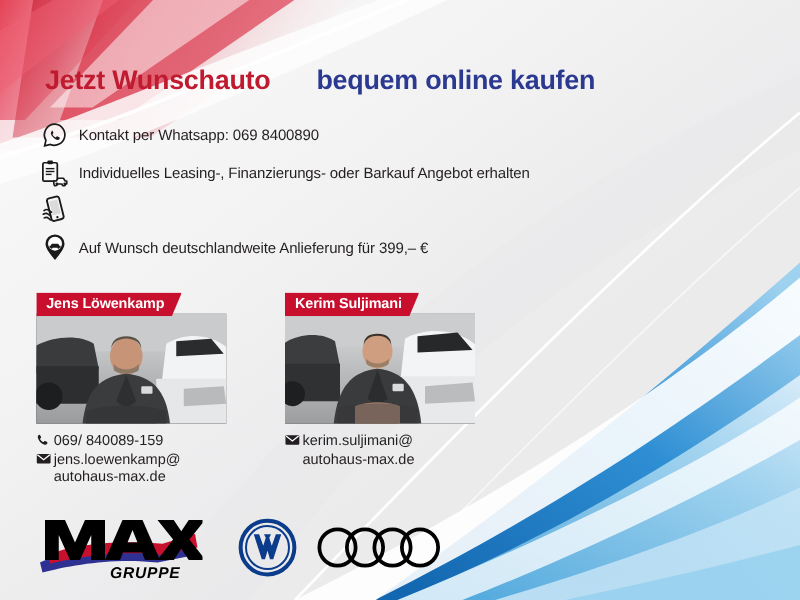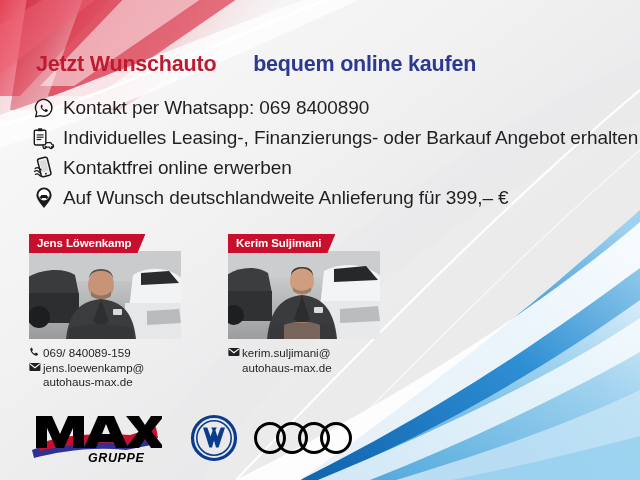--- a/index.html
+++ b/index.html
@@ -56,21 +56,21 @@
   .bullet-icon {
     width: 26px;
     min-width: 26px;
     height: 26px;
     display: flex;
     align-items: center;
     justify-content: center;
   }
   .bullet-icon svg { display: block; }
   .bullet-text {
-    font-size: 19px;
+    font-size: 12px;
     color: #231f20;
     margin-left: 6px;
     white-space: nowrap;
     letter-spacing: -0.1px;
   }
 
   
   .cards {
     position: absolute;
     left: 28px;
@@ -254,21 +254,20 @@
       <span class="bullet-icon">
         <svg width="22" height="24" viewBox="0 0 22 24">
           <g transform="rotate(-14 11 12)">
             <rect x="6.5" y="1.8" width="10" height="18.5" rx="2" fill="none" stroke="#1a1a1a" stroke-width="1.5"></rect>
             <rect x="8.2" y="4.2" width="6.6" height="11.5" fill="#1a1a1a" opacity="0.12"></rect>
             <circle cx="11.5" cy="18" r="0.9" fill="#1a1a1a"></circle>
           </g>
           <path d="M2.2 12.5c1.3-1 2.6-1.1 3.6-.4l2.3 1.7M1.6 15.4c1.5-.9 3-.9 4 0l1.9 1.5M2.4 18.3c1.3-.6 2.6-.4 3.5.4l1.5 1.3" fill="none" stroke="#1a1a1a" stroke-width="1.3" stroke-linecap="round"></path>
         </svg>
       </span>
-      <span class="bullet-text">Kontaktfrei online erwerben</span>
     </div>
 
     <div class="bullet">
       <span class="bullet-icon">
         <svg width="22" height="24" viewBox="0 0 22 24">
           <path d="M11 1.5A7.6 7.6 0 0 0 3.4 9c0 4.4 5.3 10 7.6 13 2.3-3 7.6-8.6 7.6-13A7.6 7.6 0 0 0 11 1.5Z" fill="#1a1a1a"></path>
           <circle cx="11" cy="8.9" r="5.6" fill="#ffffff"></circle>
           <path d="M6.6 10.6h.9l.9-1.7h5.2l.9 1.7h.9v1.5h-.8a.85.85 0 0 1-1.7 0H9.1a.85.85 0 0 1-1.7 0h-.8Z" fill="#1a1a1a"></path>
         </svg>
       </span>

